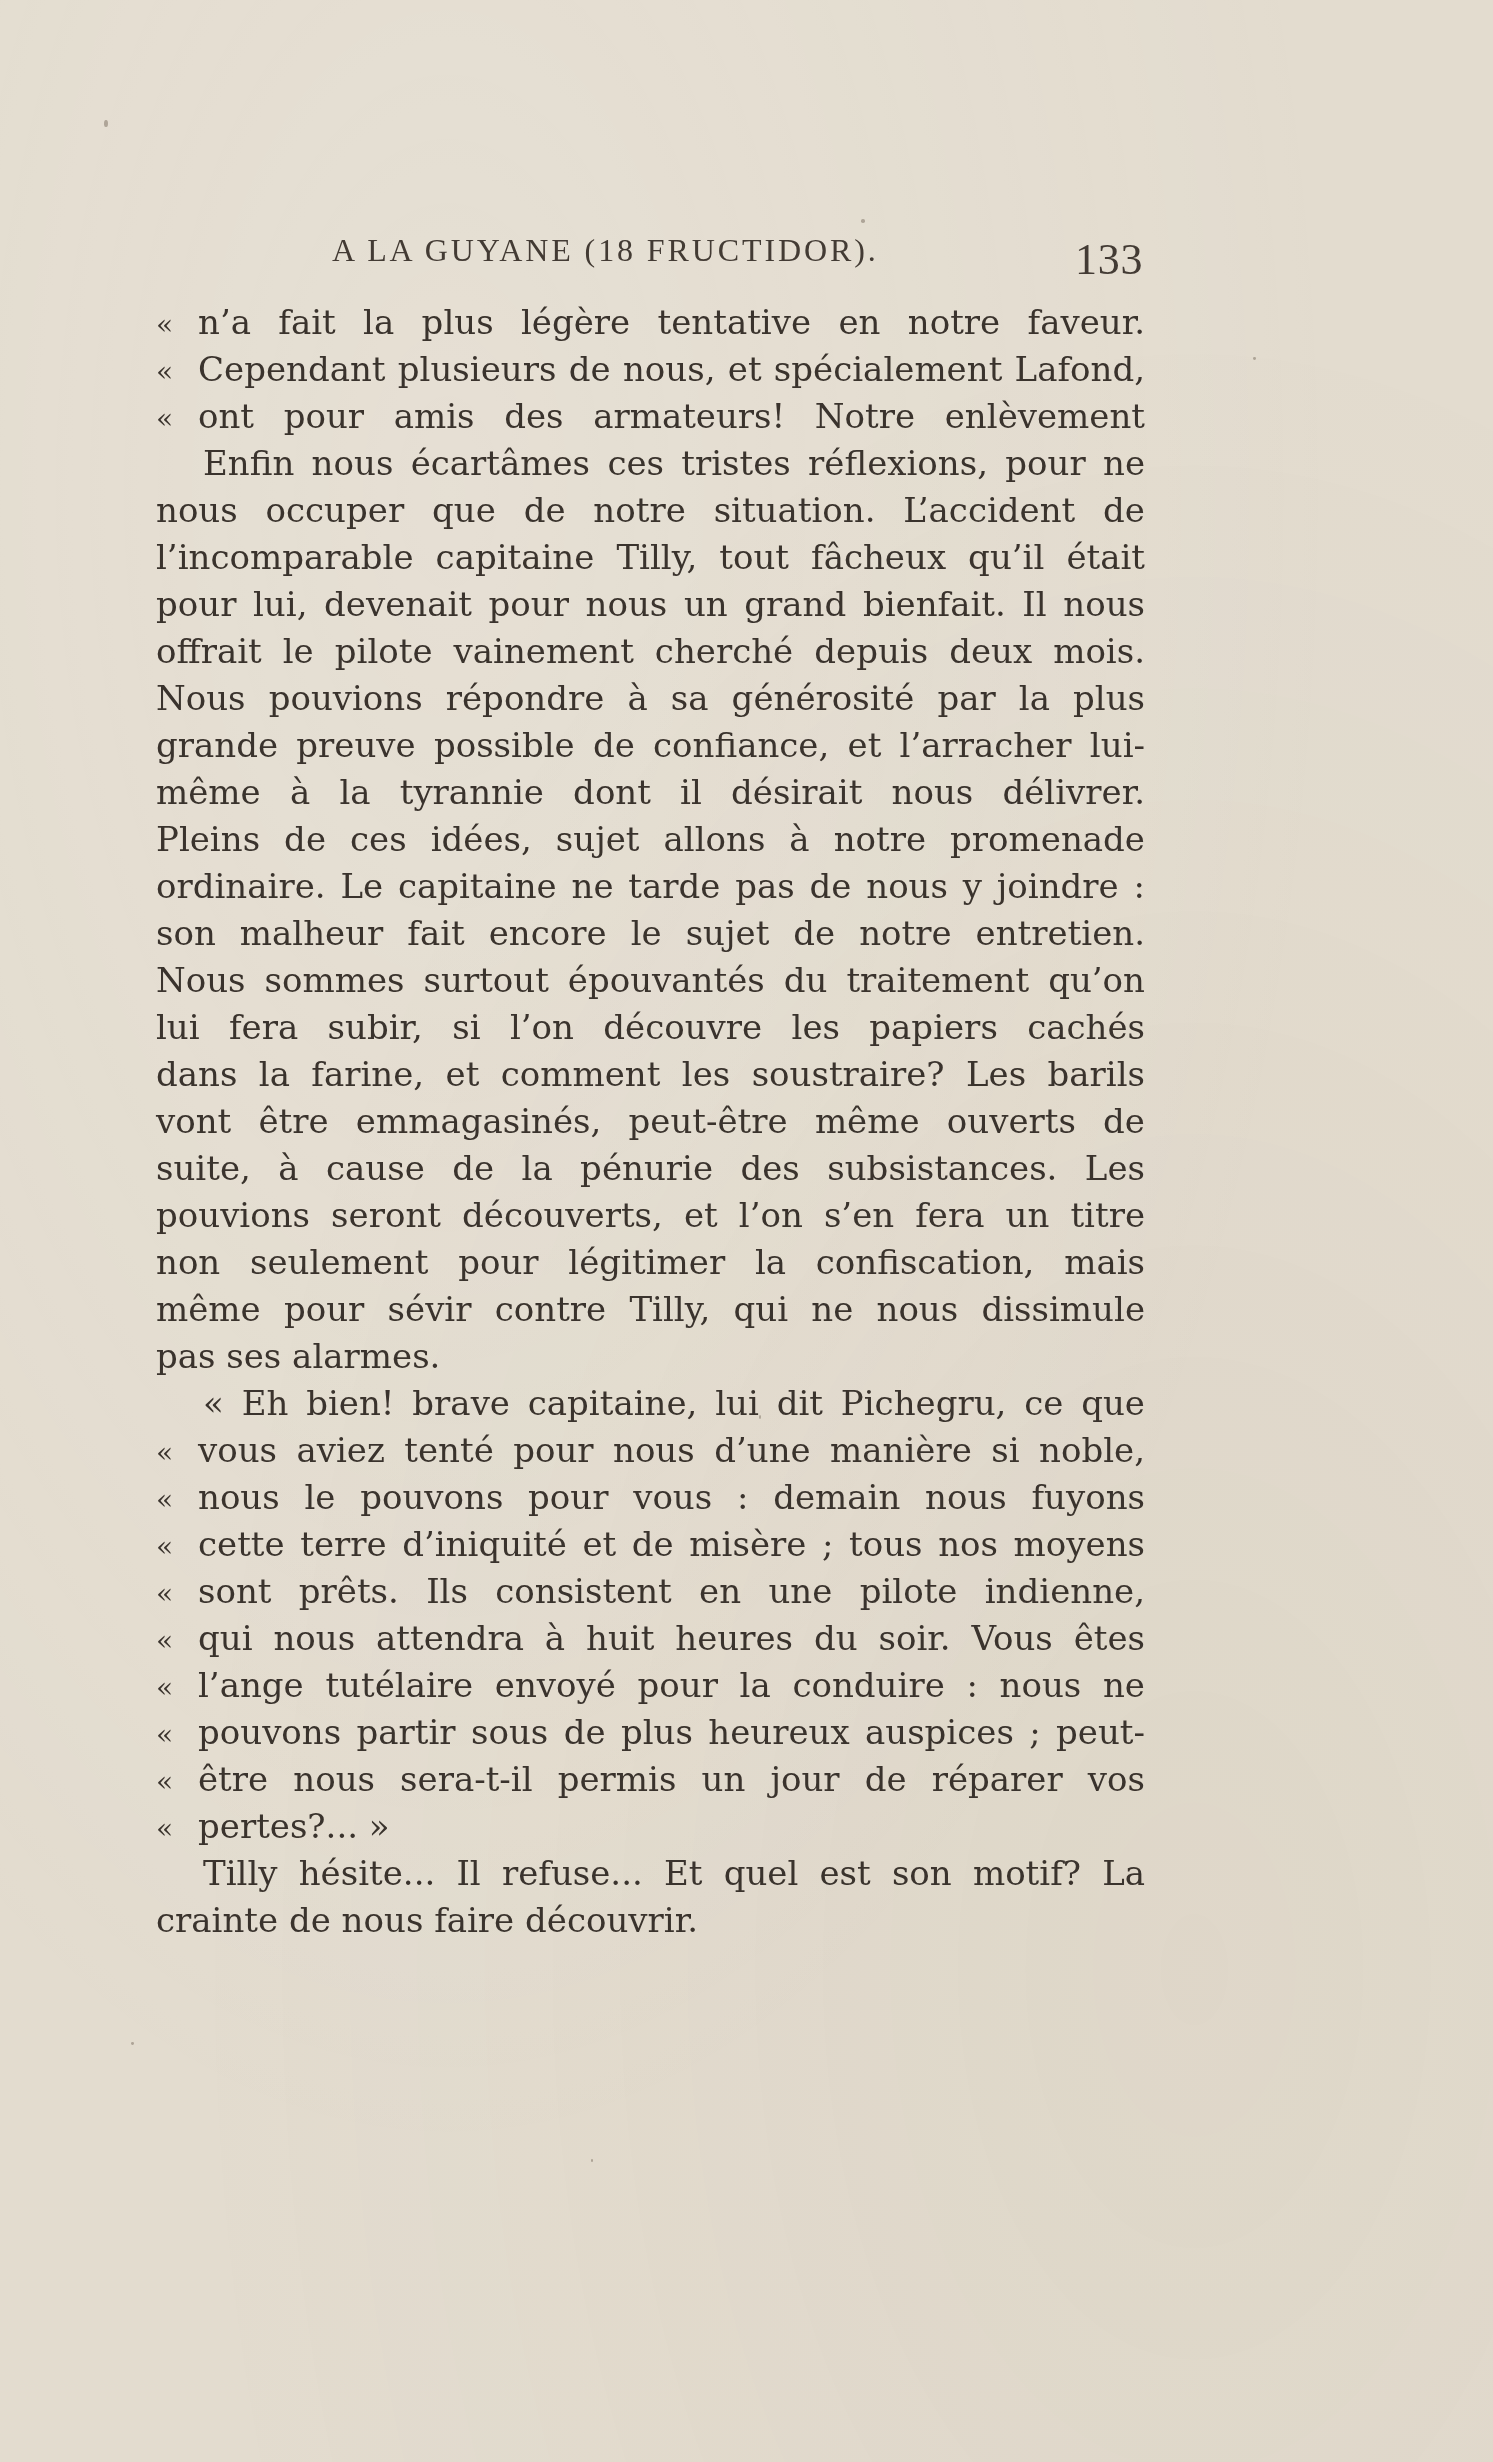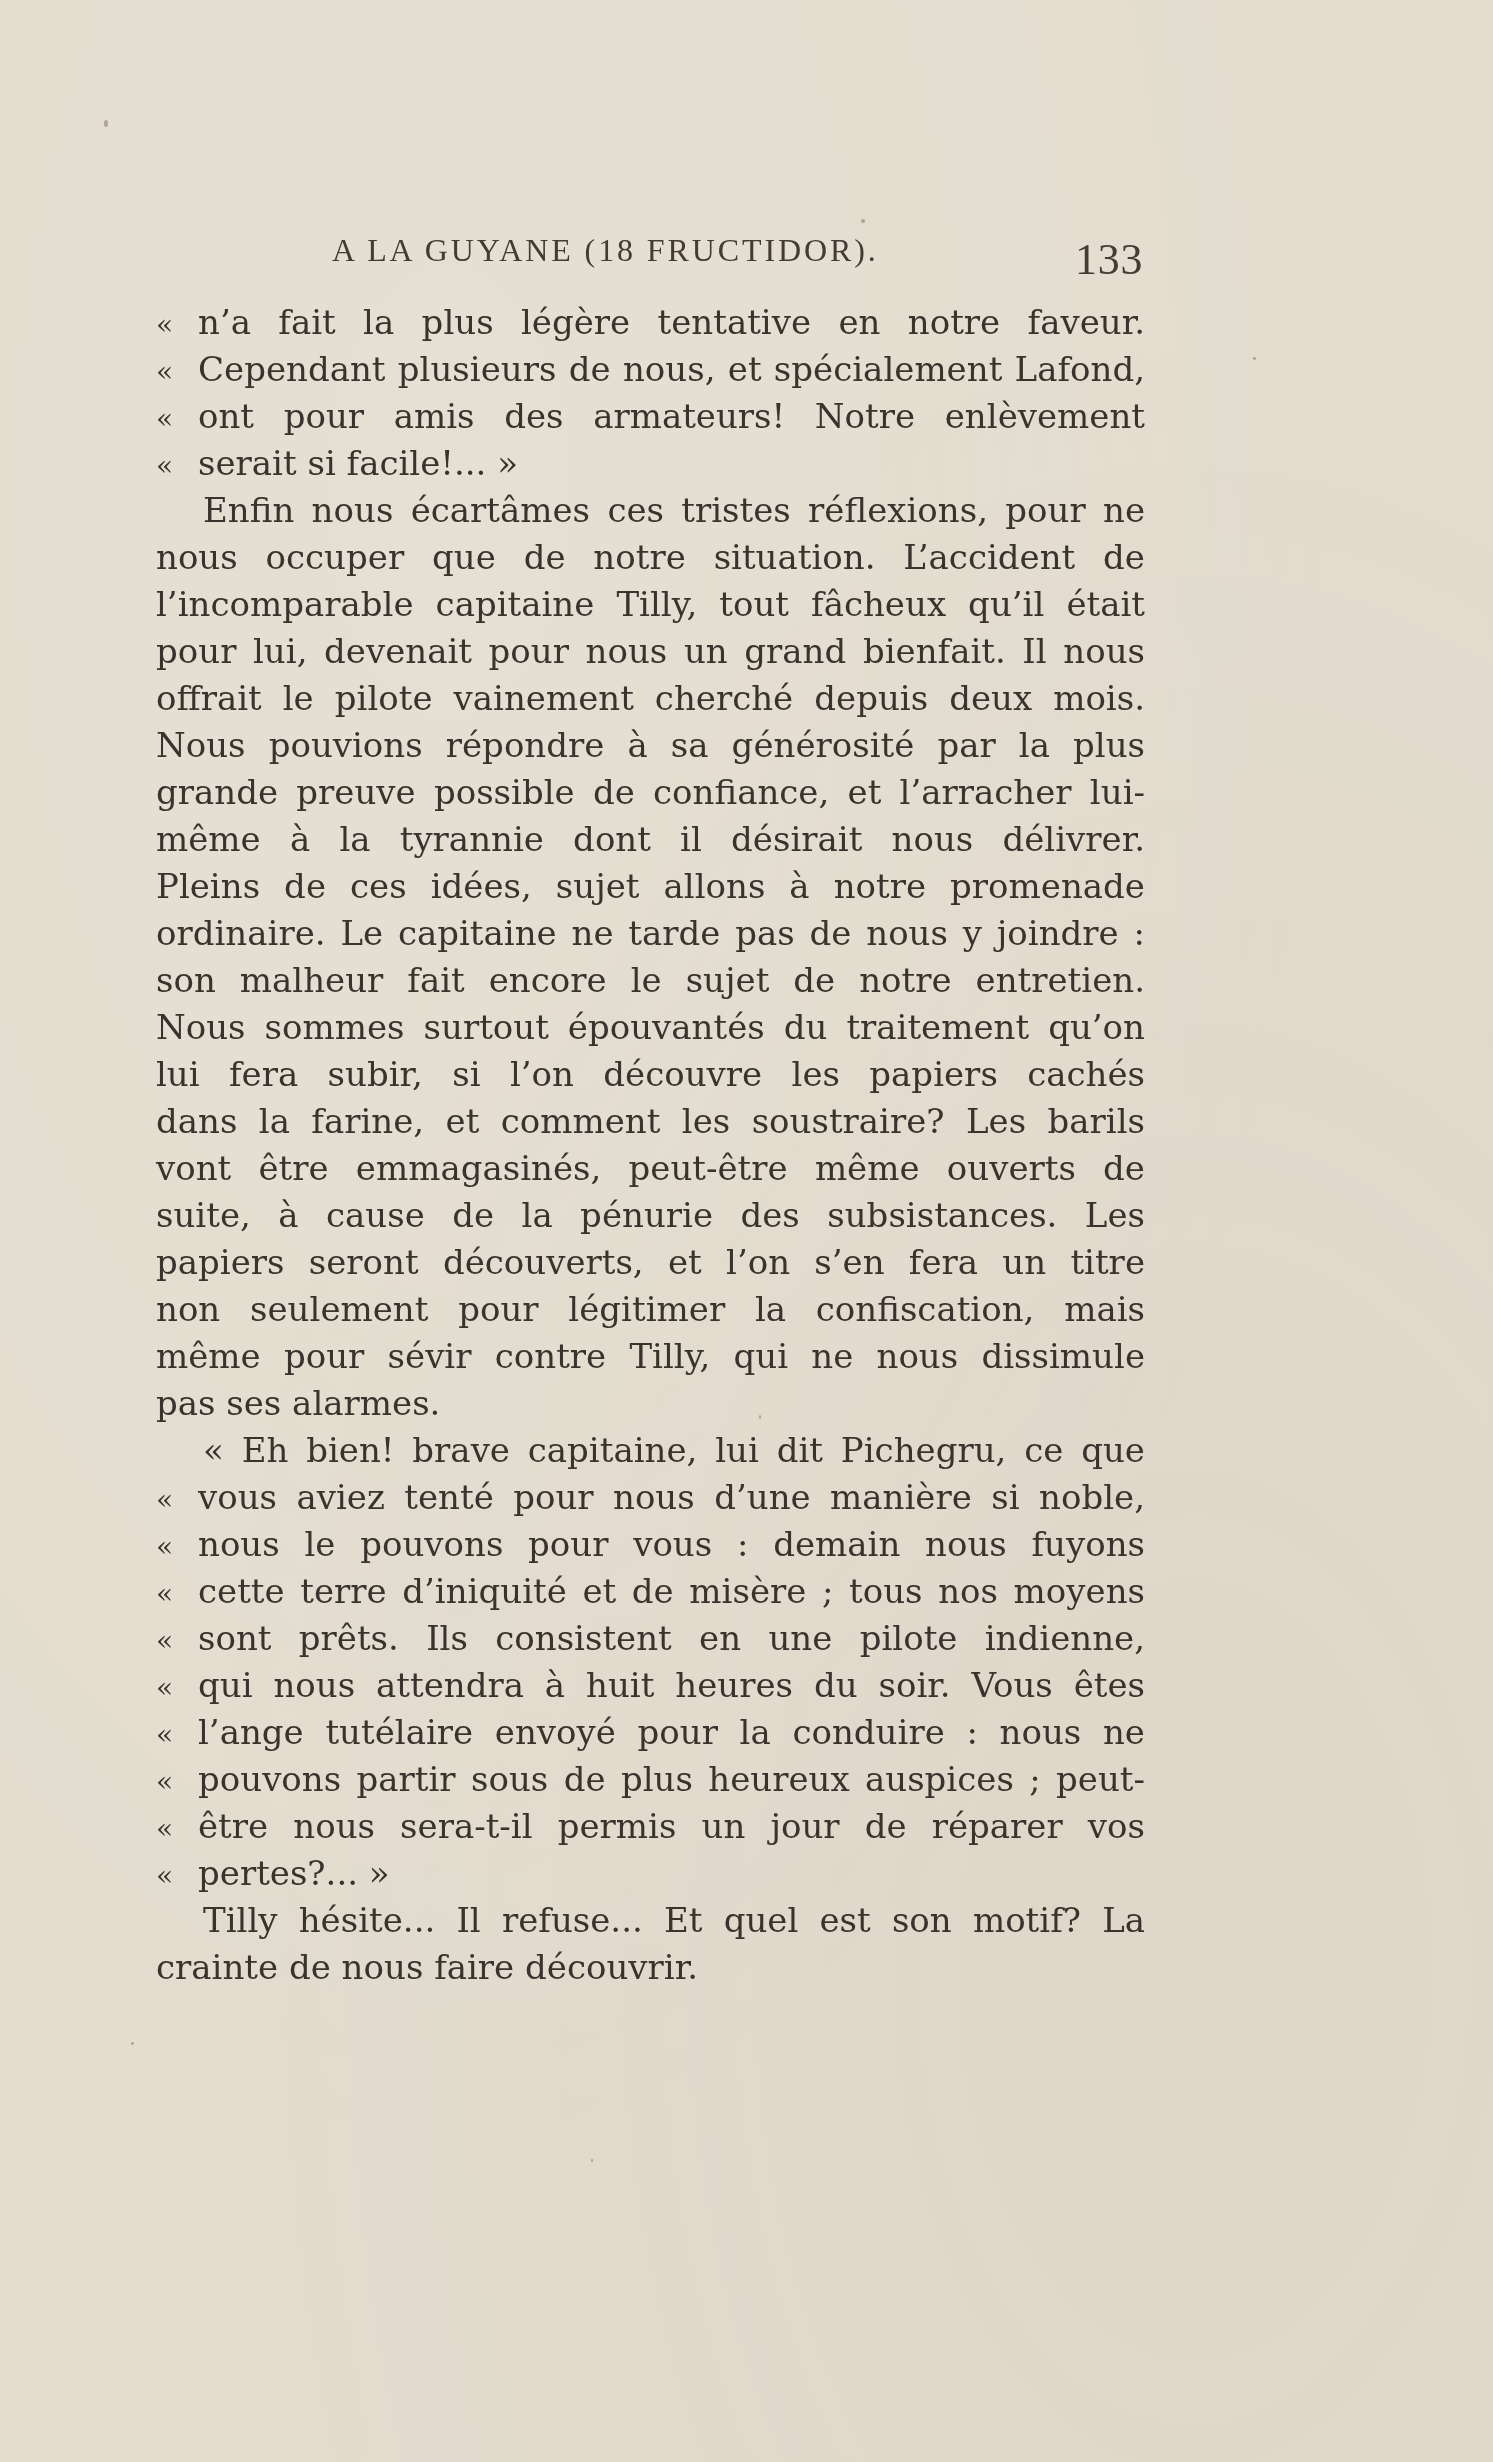--- a/index.html
+++ b/index.html
@@ -89,39 +89,38 @@
 
   <div class="running-head">
     <span class="title">A LA GUYANE (18 FRUCTIDOR).</span>
     <span class="folio">133</span>
   </div>
 
   <div class="body-text">
     <span class="line"><span class="q">«</span><span>n’a fait la plus légère tentative en notre faveur.</span></span>
     <span class="line"><span class="q">«</span><span>Cependant plusieurs de nous, et spécialement Lafond,</span></span>
     <span class="line"><span class="q">«</span><span>ont pour amis des armateurs! Notre enlèvement</span></span>
-    <span class="line last"><span class="q">«</span><span>serait si facile!... »</span></span>
 
     <span class="line indent">Enfin nous écartâmes ces tristes réflexions, pour ne</span>
     <span class="line">nous occuper que de notre situation. L’accident de</span>
     <span class="line">l’incomparable capitaine Tilly, tout fâcheux qu’il était</span>
     <span class="line">pour lui, devenait pour nous un grand bienfait. Il nous</span>
     <span class="line">offrait le pilote vainement cherché depuis deux mois.</span>
     <span class="line">Nous pouvions répondre à sa générosité par la plus</span>
     <span class="line">grande preuve possible de confiance, et l’arracher lui-</span>
     <span class="line">même à la tyrannie dont il désirait nous délivrer.</span>
     <span class="line">Pleins de ces idées, sujet allons à notre promenade</span>
     <span class="line">ordinaire. Le capitaine ne tarde pas de nous y joindre :</span>
     <span class="line">son malheur fait encore le sujet de notre entretien.</span>
     <span class="line">Nous sommes surtout épouvantés du traitement qu’on</span>
     <span class="line">lui fera subir, si l’on découvre les papiers cachés</span>
     <span class="line">dans la farine, et comment les soustraire? Les barils</span>
     <span class="line">vont être emmagasinés, peut-être même ouverts de</span>
     <span class="line">suite, à cause de la pénurie des subsistances. Les</span>
-    <span class="line">papiers seront découverts, et l’on s’en fera un titre</span>
+    <span class="line">pouvions seront découverts, et l’on s’en fera un titre</span>
     <span class="line">non seulement pour légitimer la confiscation, mais</span>
     <span class="line">même pour sévir contre Tilly, qui ne nous dissimule</span>
     <span class="line last">pas ses alarmes.</span>
 
     <span class="line indent">« Eh bien! brave capitaine, lui dit Pichegru, ce que</span>
     <span class="line"><span class="q">«</span><span>vous aviez tenté pour nous d’une manière si noble,</span></span>
     <span class="line"><span class="q">«</span><span>nous le pouvons pour vous : demain nous fuyons</span></span>
     <span class="line"><span class="q">«</span><span>cette terre d’iniquité et de misère ; tous nos moyens</span></span>
     <span class="line"><span class="q">«</span><span>sont prêts. Ils consistent en une pilote indienne,</span></span>
     <span class="line"><span class="q">«</span><span>qui nous attendra à huit heures du soir. Vous êtes</span></span>

